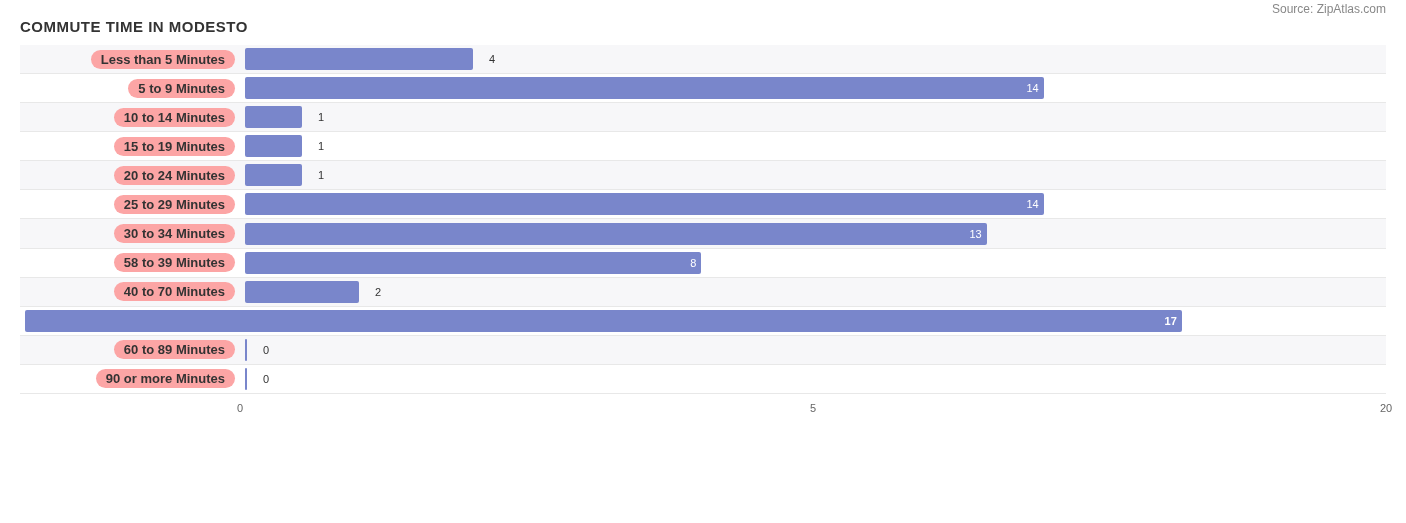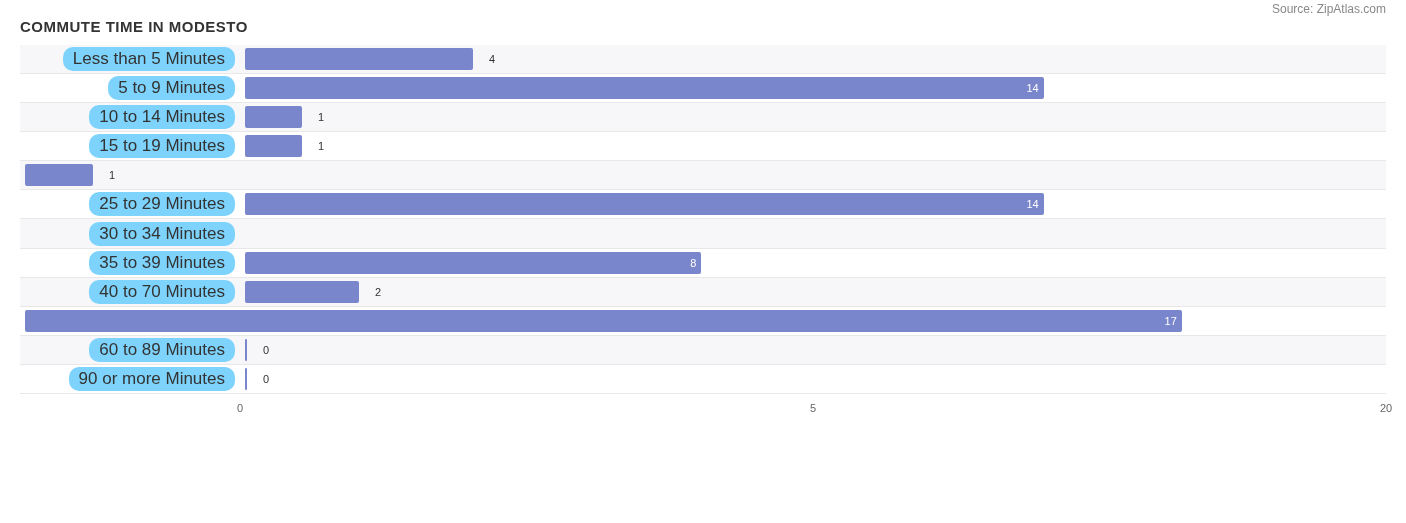--- a/index.html
+++ b/index.html
@@ -78,26 +78,27 @@
       width: 220px;
       min-width: 220px;
       font-size: 12px;
       color: #333;
       padding-right: 5px;
       display: flex;
       align-items: center;
       justify-content: flex-end;
     }
     .label-pill {
-      background: #7dd3fc;
+      background: #fca5a5;
       border-radius: 10px;
       padding: 2px 10px;
-      font-size: 17px;
+      font-size: 13px;
       color: #333;
       white-space: nowrap;
+      font-weight: bold;
     }
     .bar-area {
       flex: 1;
       display: flex;
       align-items: center;
       padding-left: 5px;
       position: relative;
     }
     .bar {
       height: 22px;
@@ -184,64 +185,72 @@
           <div class="row-label">
             <span class="label-pill">15 to 19 Minutes</span>
           </div>
           <div class="bar-area">
             <div class="bar" style="width: 5%;">
               <span class="bar-value">1</span>
             </div>
           </div>
         </div>
         <div class="bar-row">
+          <div class="row-label">
+            <span class="label-pill">20 to 24 Minutes</span>
+          </div>
           <div class="bar-area">
             <div class="bar" style="width: 5%;">
               <span class="bar-value">1</span>
             </div>
           </div>
         </div>
         <div class="bar-row">
           <div class="row-label">
             <span class="label-pill">25 to 29 Minutes</span>
           </div>
           <div class="bar-area">
             <div class="bar" style="width: 70%;">
               <span class="bar-value-inside">14</span>
             </div>
           </div>
         </div>
         <div class="bar-row">
           <div class="row-label">
             <span class="label-pill">30 to 34 Minutes</span>
           </div>
-        </div>
-        <div class="bar-row">
-          <div class="row-label">
-            <span class="label-pill">35 to 39 Minutes</span>
+          <div class="bar-area">
+            <div class="bar" style="width: 65%;">
+              <span class="bar-value-inside">13</span>
+            </div>
+          </div>
+        </div>
+        <div class="bar-row">
+          <div class="row-label">
+            <span class="label-pill">58 to 39 Minutes</span>
           </div>
           <div class="bar-area">
             <div class="bar" style="width: 40%;">
               <span class="bar-value-inside">8</span>
             </div>
           </div>
         </div>
         <div class="bar-row">
           <div class="row-label">
             <span class="label-pill">40 to 70 Minutes</span>
           </div>
           <div class="bar-area">
             <div class="bar" style="width: 10%;">
               <span class="bar-value">2</span>
             </div>
           </div>
         </div>
         <div class="bar-row">
           <div class="bar-area">
-            <div class="bar" style="width: 85%;">
+            <div class="bar" style="width: 85%; font-weight: bold;">
               <span class="bar-value-inside">17</span>
             </div>
           </div>
         </div>
         <div class="bar-row">
           <div class="row-label">
             <span class="label-pill">60 to 89 Minutes</span>
           </div>
           <div class="bar-area">
             <div class="bar" style="width: 0%;">

